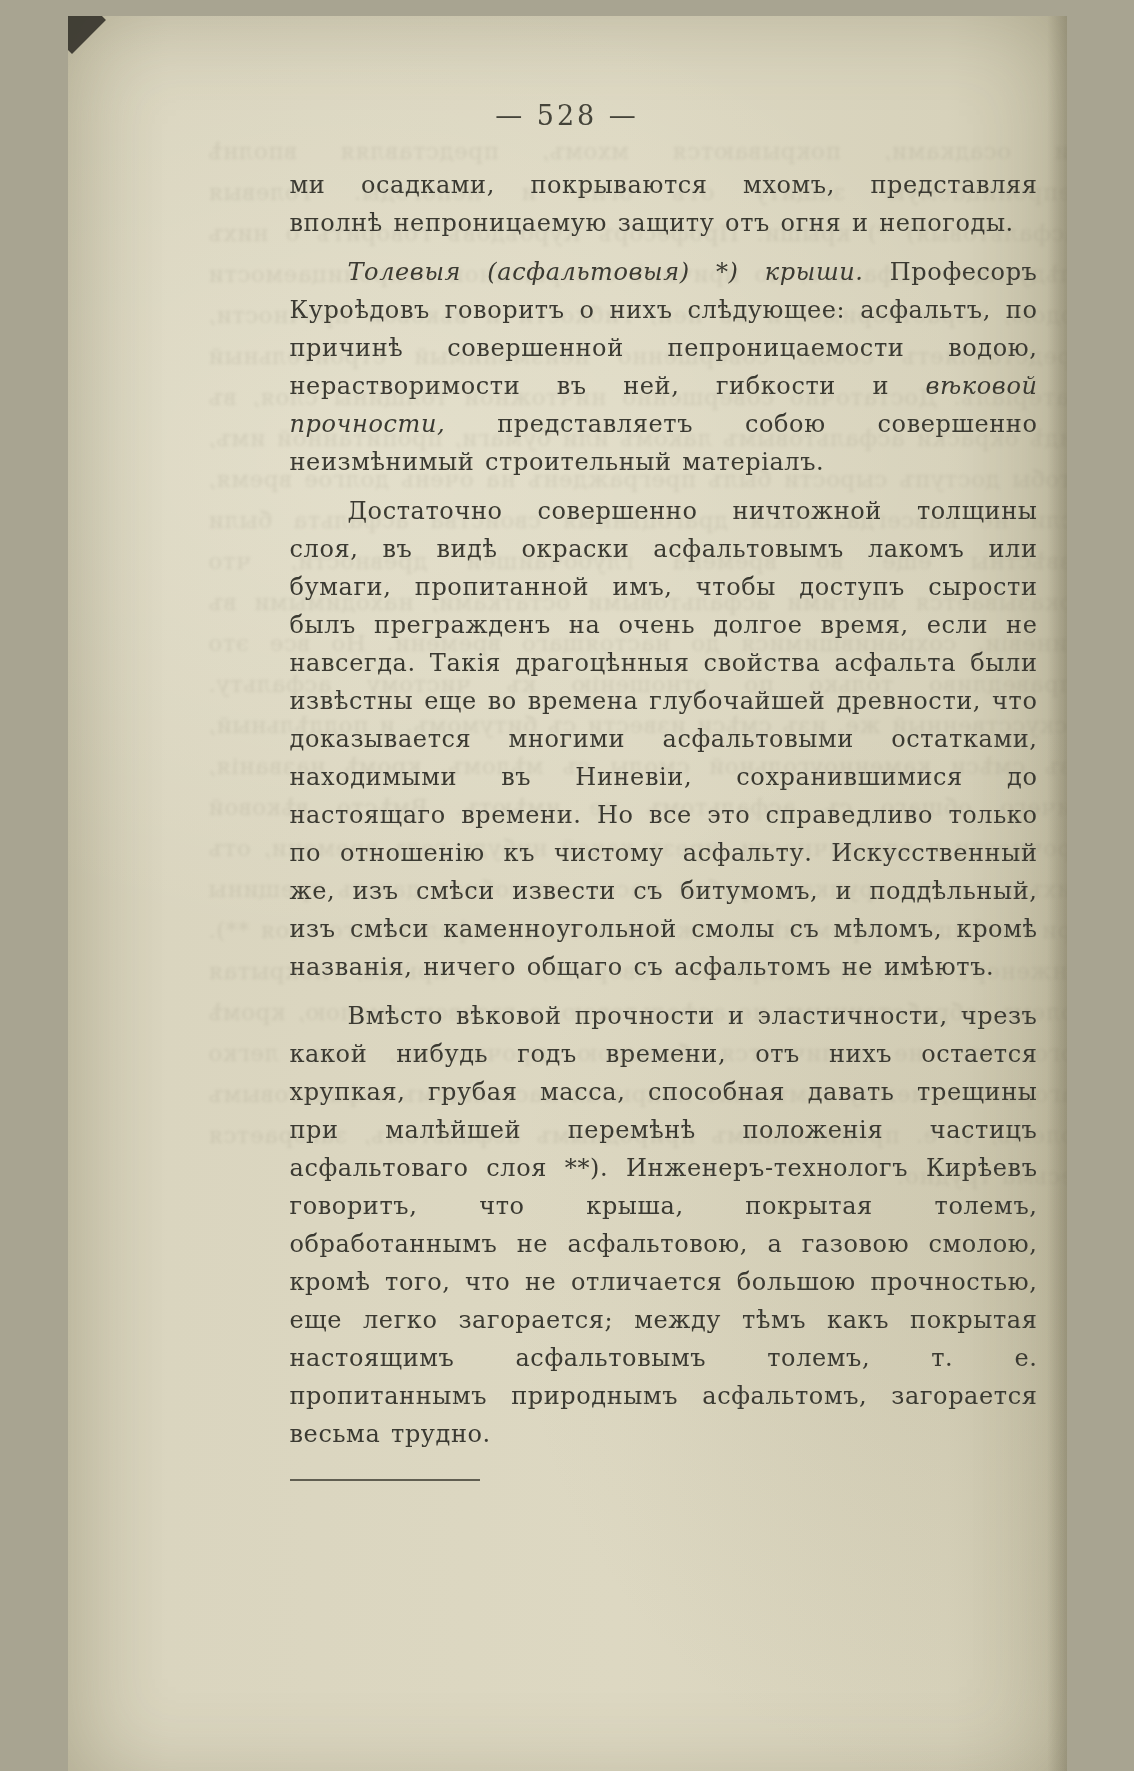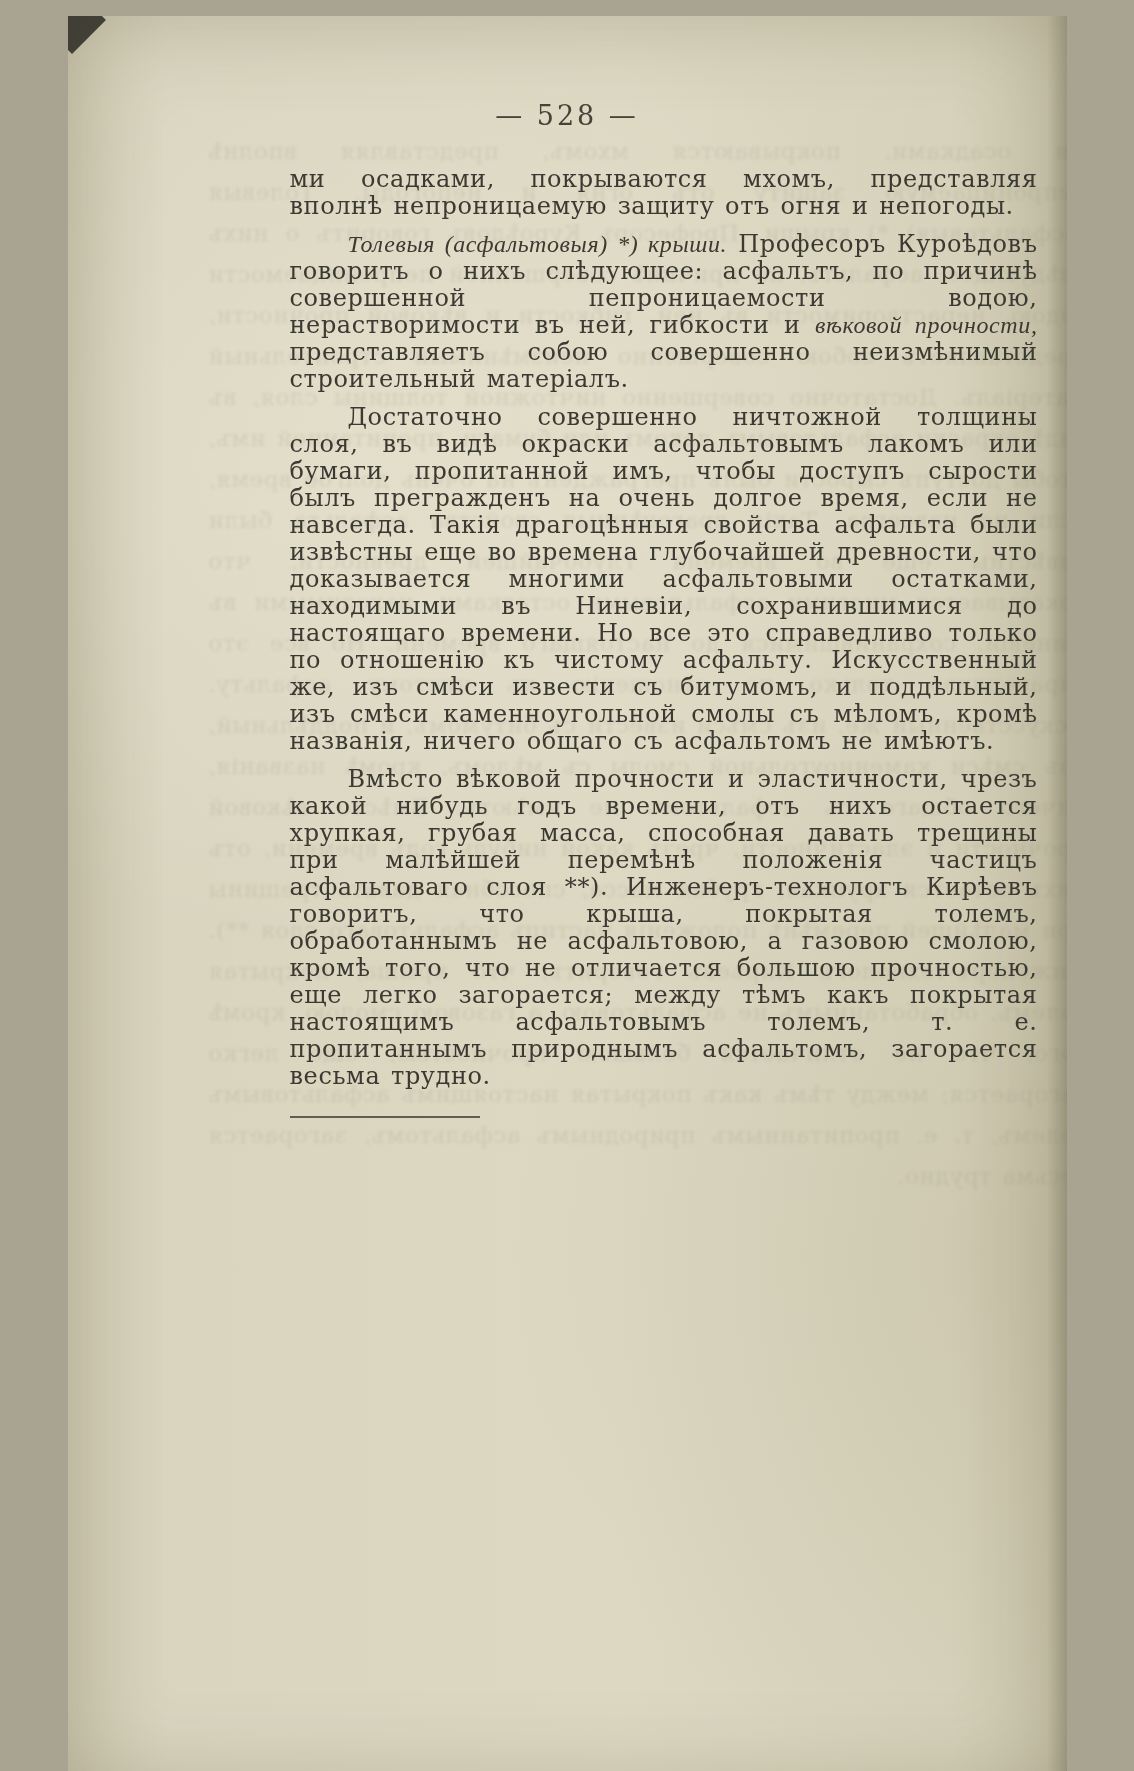--- a/index.html
+++ b/index.html
@@ -32,27 +32,27 @@
 
   .main-text {
     position: absolute;
     left: 222px; top: 150px; width: 748px;
     z-index: 2;
   }
 
   .body-par {
     margin: 0 0 11px 0;
     font-size: 24px;
-    line-height: 27px;
+    line-height: 38px;
     text-align: justify;
     letter-spacing: 0.6px;
     word-spacing: 2.5px;
   }
   .body-par.indent { text-indent: 58px; }
-  .em { font-style: italic; font-family: Liberation Serif, serif; }
+  .em { font-style: italic; }
 
   .footnote-rule {
     width: 190px;
     border: none;
     border-top: 2px solid rgba(62,60,50,0.78);
     margin: 26px 0 16px 0;
   }
 
   .footnote {
     margin: 0 0 5px 0;

